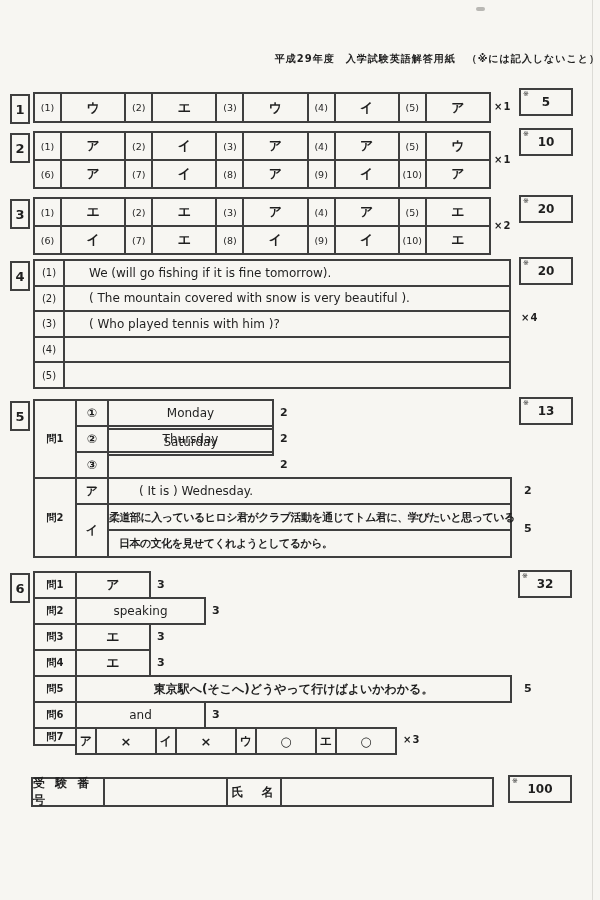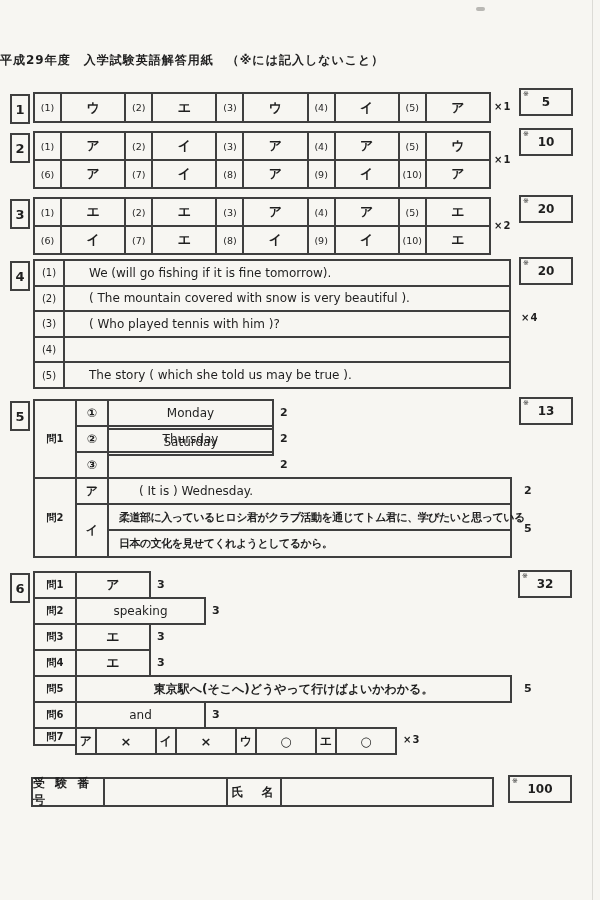--- a/index.html
+++ b/index.html
@@ -1,17 +1,17 @@
 <!DOCTYPE html>
 <html><head>
 <meta charset="utf-8">
 <style>
   html,body{margin:0;padding:0;}
   body{width:600px;height:900px;background:#f7f6f2;font-family:"DejaVu Sans","Liberation Sans",sans-serif;color:#1f1f1f;position:relative;overflow:hidden;}
-  .title{position:absolute;top:52px;left:0;width:100%;text-align:left;font-size:12px;font-weight:bold;letter-spacing:1px;}
+  .title{position:absolute;top:52px;left:0;width:100%;text-align:right;font-size:10px;font-weight:bold;letter-spacing:1px;}
   .numbox{position:absolute;box-sizing:border-box;width:20px;height:30px;border:2px solid #3f3f3f;display:flex;align-items:center;justify-content:center;font-size:13px;font-weight:bold;}
   .anstable{position:absolute;box-sizing:border-box;border:2px solid #3f3f3f;display:flex;flex-direction:column;}
   .anstable .row{display:flex;flex:1;}
   .anstable .row + .row{border-top:2px solid #3f3f3f;}
   .no{flex:0 0 25px;border-right:2px solid #3f3f3f;display:flex;align-items:center;justify-content:center;font-size:9.5px;}
   .ans{flex:1;border-right:2px solid #3f3f3f;display:flex;align-items:center;justify-content:center;font-size:13px;font-weight:600;}
   .row > .ans:last-child{border-right:none;}
   .s4no{flex:0 0 28px;border-right:2px solid #3f3f3f;display:flex;align-items:center;justify-content:center;font-size:10px;}
   .s4txt{flex:1;display:flex;align-items:center;padding-left:24px;font-size:12px;font-weight:500;}
   .cell{position:absolute;box-sizing:border-box;border:2px solid #3f3f3f;display:flex;align-items:center;justify-content:center;}
@@ -140,21 +140,20 @@
   </div>
   <div class="row">
     <div class="s4no">(3)</div>
     <div class="s4txt">( Who played tennis with him )?</div>
   </div>
   <div class="row">
     <div class="s4no">(4)</div>
   </div>
   <div class="row">
     <div class="s4no">(5)</div>
-    <div class="s4txt">The story ( which she told us may be true ).</div>
   </div>
 </div>
 <div class="mult" style="left:521px;top:312px">×4</div>
 <div class="scorebox" style="left:519px;top:257px">
   <span class="mk">※</span>
   <div class="val">20</div>
 </div>
 
 <div class="numbox" style="left:10px;top:401px">5</div>
 <div class="cell qlabel" style="left:33px;top:399px;width:44px;height:80px">問1</div>
@@ -166,21 +165,21 @@
 <div class="pts" style="left:280px;top:432px">2</div>
 <div class="cell mark" style="left:75px;top:451px;width:34px;height:28px">③</div>
 <div class="cell enval" style="left:107px;top:428px;width:167px;height:28px">Saturday</div>
 <div class="pts" style="left:280px;top:458px">2</div>
 
 <div class="cell qlabel" style="left:33px;top:477px;width:44px;height:81px">問2</div>
 <div class="cell mark" style="left:75px;top:477px;width:34px;height:28px">ア</div>
 <div class="cell enval left" style="left:107px;top:477px;width:405px;height:28px;padding-left:30px">( It is ) Wednesday.</div>
 <div class="pts" style="left:524px;top:484px">2</div>
 <div class="cell mark" style="left:75px;top:503px;width:34px;height:55px">イ</div>
-<div class="cell jline left" style="left:107px;top:503px;width:405px;height:28px;padding-left:10px">柔道部に入っているヒロシ君がクラブ活動を通じてトム君に、学びたいと思っている</div>
+<div class="cell jline left" style="left:107px;top:503px;width:405px;height:28px;">柔道部に入っているヒロシ君がクラブ活動を通じてトム君に、学びたいと思っている</div>
 <div class="cell jline left" style="left:107px;top:529px;width:405px;height:29px;padding-left:10px">日本の文化を見せてくれようとしてるから。</div>
 <div class="pts" style="left:524px;top:522px">5</div>
 <div class="scorebox" style="left:519px;top:397px">
   <span class="mk">※</span>
   <div class="val">13</div>
 </div>
 
 <div class="numbox" style="left:10px;top:573px">6</div>
 <div class="cell qlabel" style="left:33px;top:571px;width:44px;height:28px">問1</div>
 <div class="cell kval" style="left:75px;top:571px;width:76px;height:28px">ア</div>

